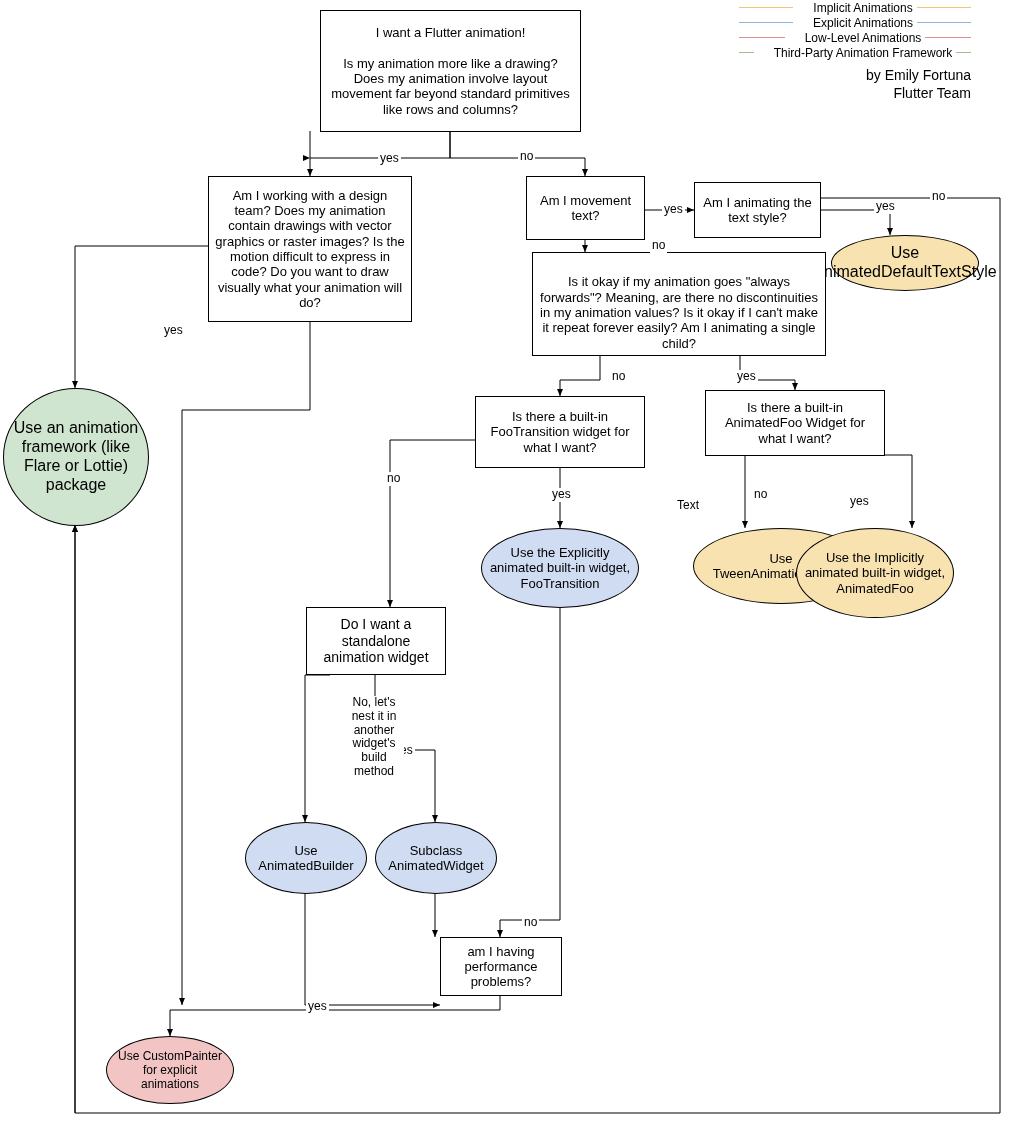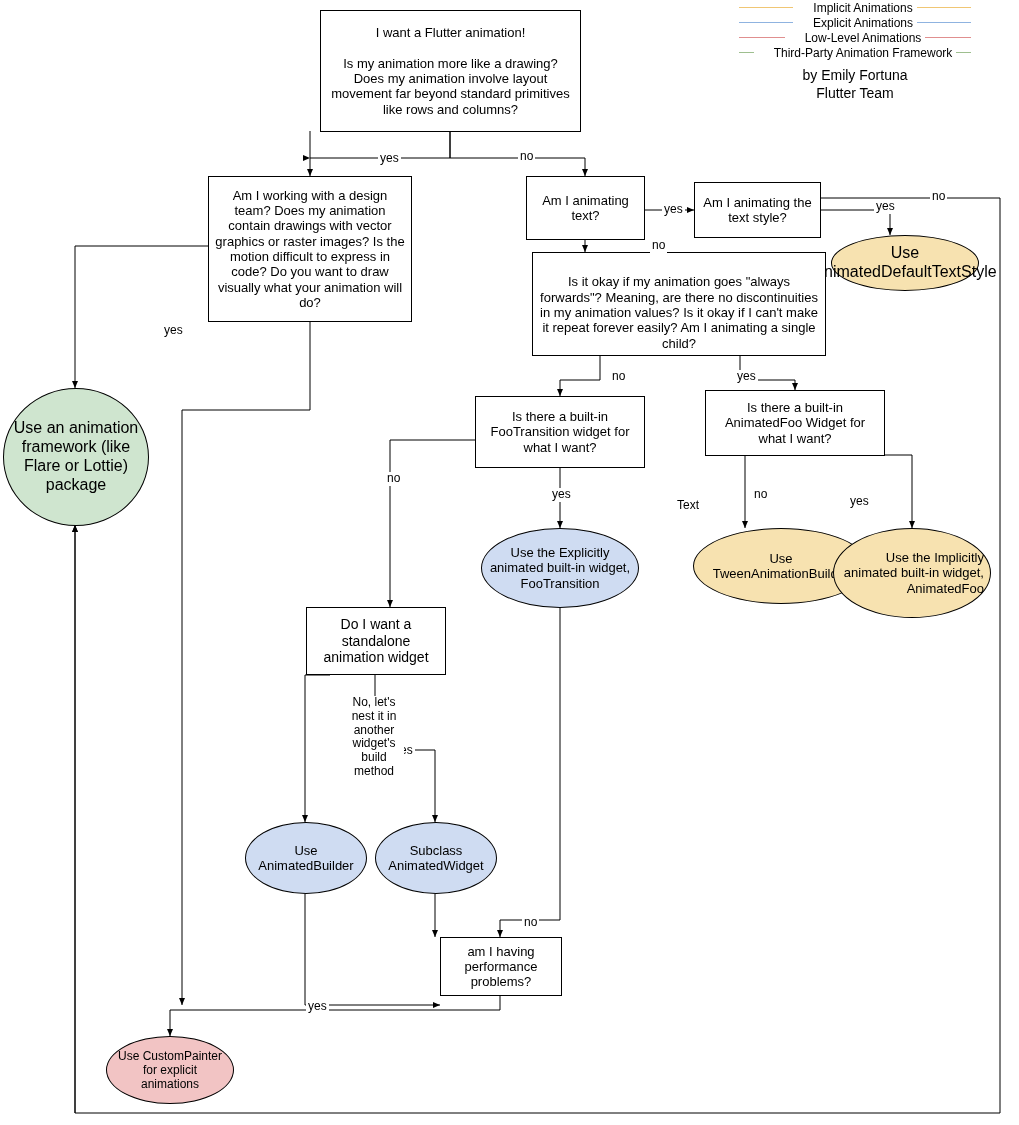--- a/index.html
+++ b/index.html
@@ -91,21 +91,21 @@
   .legend-text {
     white-space: nowrap;
     font-size: 12px;
     padding-left: 16px;
   }
   .byline {
     position: absolute;
     right: 48px;
     top: 66px;
     width: 232px;
-    text-align: center;
+    text-align: right;
     font-size: 14px;
     line-height: 1.3;
   }
 </style>
 </head>
 <body>
 
 <div id="canvas">
 
   <svg id="edges" viewBox="0 0 1019 1125">
@@ -193,21 +193,21 @@
     <span style="white-space:pre-wrap;">I want a Flutter animation!
 
 Is my animation more like a drawing? Does my animation involve layout movement far beyond standard primitives like rows and columns?</span>
   </div>
 
   <div class="node rect" style="left:208px; top:176px; width:204px; height:146px;">
     <span>Am I working with a design team? Does my animation contain drawings with vector graphics or raster images? Is the motion difficult to express in code? Do you want to draw visually what your animation will do?</span>
   </div>
 
   <div class="node rect" style="left:526px; top:176px; width:119px; height:64px;">
-    <span>Am I animating text?</span>
+    <span>Am I movement text?</span>
   </div>
 
   <div class="node rect" style="left:694px; top:182px; width:127px; height:56px;">
     <span>Am I animating the text style?</span>
   </div>
 
   <div class="node ellipse yellow" style="left:831px; top:235px; width:148px; height:56px; font-size:16px;">
     <span>Use AnimatedDefaultTextStyle</span>
   </div>
 
@@ -228,21 +228,21 @@
   </div>
 
   <div class="node ellipse blue" style="left:481px; top:528px; width:158px; height:80px;">
     <span>Use the Explicitly animated built-in widget, FooTransition</span>
   </div>
 
   <div class="node ellipse yellow" style="left:693px; top:528px; width:176px; height:76px;">
     <span>Use TweenAnimationBuilder</span>
   </div>
 
-  <div class="node ellipse yellow" style="left:833px; top:528px; width:158px; height:90px;text-align:right;">
+  <div class="node ellipse yellow" style="left:796px; top:528px; width:158px; height:90px;">
     <span>Use the Implicitly animated built-in widget, AnimatedFoo</span>
   </div>
 
   <div class="node rect" style="left:306px; top:607px; width:140px; height:68px;">
     <span style="font-size:14px;">Do I want a standalone animation widget</span>
   </div>
 
   <div class="node ellipse blue" style="left:245px; top:822px; width:122px; height:72px;">
     <span>Use AnimatedBuilder</span>
   </div>

